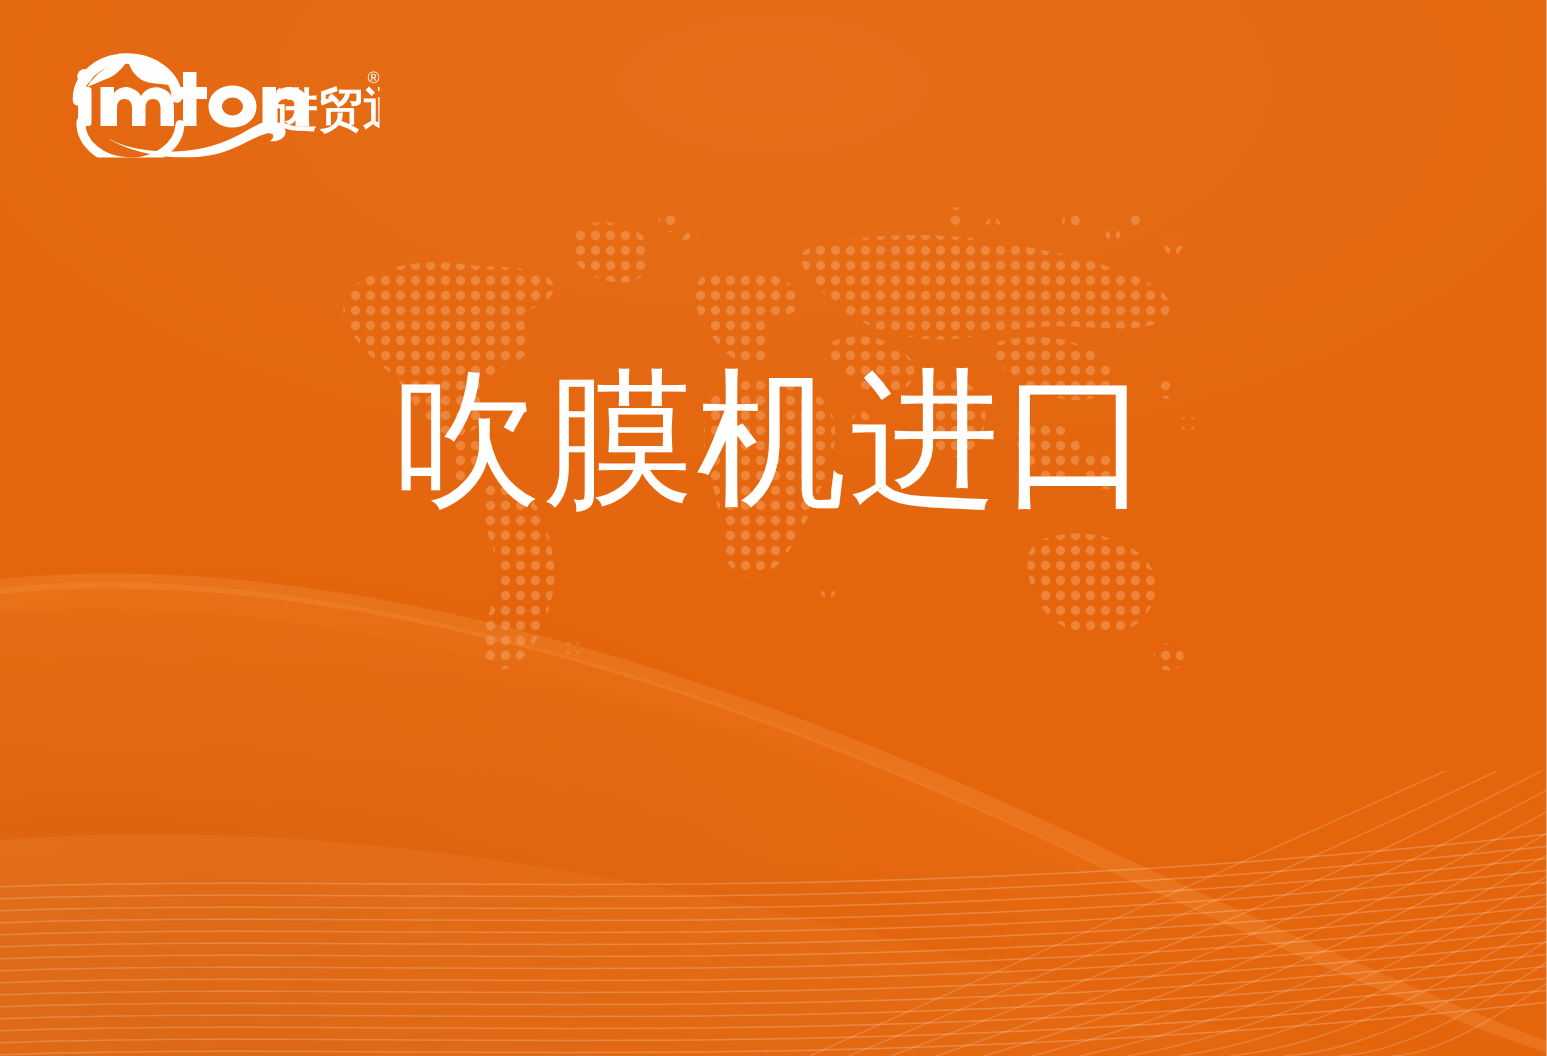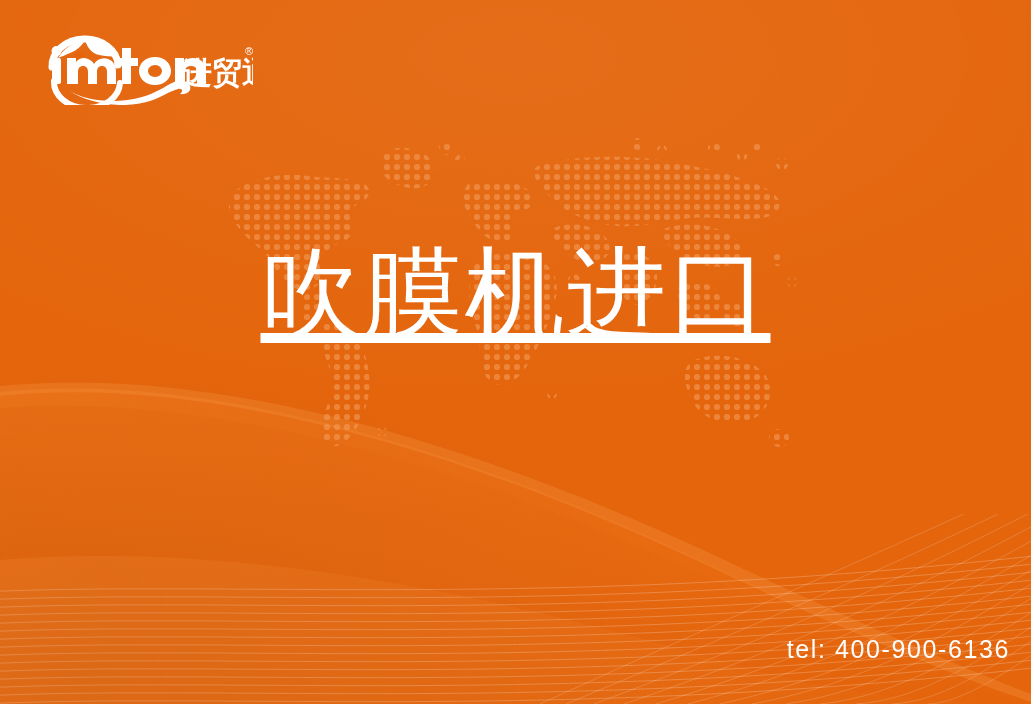--- a/index.html
+++ b/index.html
@@ -74,21 +74,20 @@
     color: #ffffff;
     font-family: "Liberation Sans", "DejaVu Sans", sans-serif;
     font-weight: 300;
     font-size: 100px;
     line-height: 122px;
     letter-spacing: 2px;
     white-space: nowrap;
   }
   .headline .line {
     display: block;
-    text-decoration: underline;
   }
   .headline .line-1 { font-size: 100px; }
   .headline .line-2 { font-size: 100px; }
 
   
   .phone {
     position: absolute;
     right: 21px;
     bottom: 40px;
     color: #ffffff;
@@ -270,15 +269,14 @@
              C88,76 52,72 30,57 Z" fill="#ffffff"></path>
 
     <text x="144" y="50" font-family="'Liberation Sans','DejaVu Sans',sans-serif" font-size="30" font-weight="700" fill="#ffffff">进贸通</text>
     <text x="207" y="22" font-family="'Liberation Sans','DejaVu Sans',sans-serif" font-size="11" fill="#ffffff">®</text>
   </svg>
 
   <div class="headline">
     <span class="line line-1">吹膜机进口</span>
   </div>
 
-  <div class="phone">tel: 400-900-6136</div>
 
 </div>
 
 </body></html>

